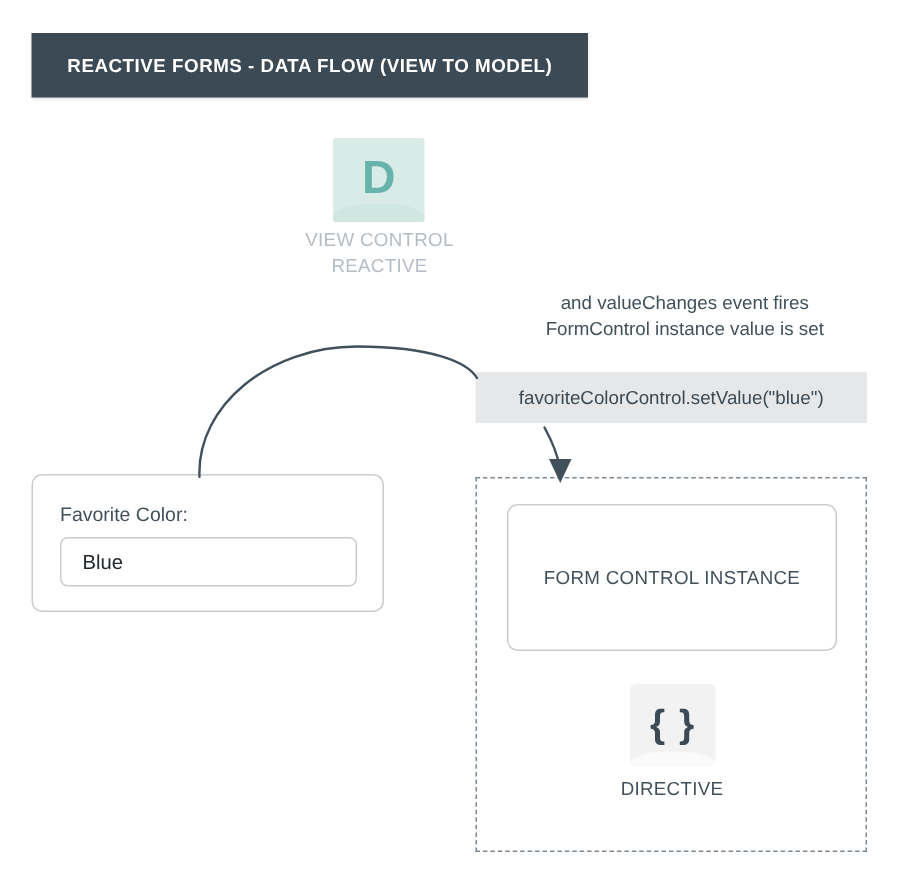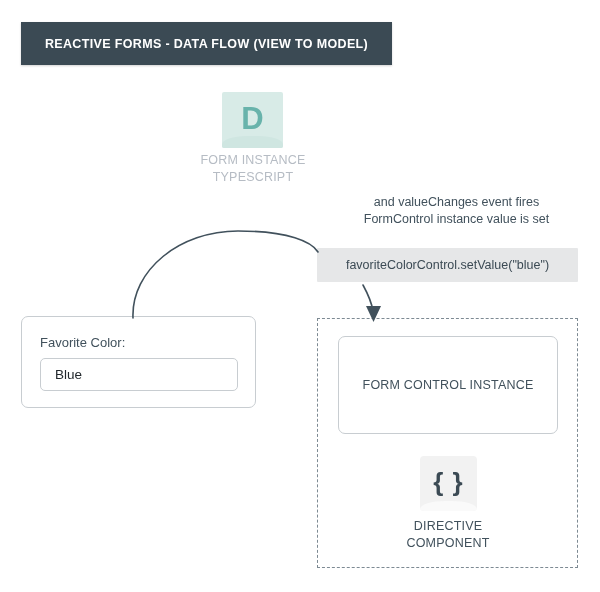--- a/index.html
+++ b/index.html
@@ -253,22 +253,22 @@
 
   <div class="title-banner">
     <span class="title-text">REACTIVE FORMS - DATA FLOW (VIEW TO MODEL)</span>
   </div>
 
   <div class="directive-icon">
     <span class="sheen"></span>
     <span class="glyph">D</span>
   </div>
   <div class="directive-label">
-    <div>FORM INSTANCE</div>
-    <div>TYPESCRIPT</div>
+    <div>VIEW CONTROL</div>
+    <div>REACTIVE</div>
   </div>
 
 
   <div class="note note-setvalue">
     <div>and valueChanges event fires</div>
     <div>FormControl instance value is set</div>
   </div>
 
   <div class="code-chip">
     <span class="code-text">favoriteColorControl.setValue("blue")</span>
@@ -286,21 +286,20 @@
   <div class="instance-card">
     <span class="instance-text">FORM CONTROL INSTANCE</span>
   </div>
 
   <div class="ts-icon">
     <span class="sheen"></span>
     <span class="glyph">{ }</span>
   </div>
   <div class="ts-label">
     <div>DIRECTIVE</div>
-    <div>COMPONENT</div>
   </div>
 
   <svg class="arrows" viewBox="0 0 600 592" width="600" height="592">
 
     <path d="M 133 318 C 131 270, 180 231, 238 231 C 289 231, 312 242, 318 252" fill="none" stroke="#41515c" stroke-width="1.6" stroke-linecap="round"></path>
 
     <path d="M 363 285 C 369 296, 372 305, 373 311" fill="none" stroke="#41515c" stroke-width="1.6" stroke-linecap="round"></path>
     <polygon points="366,306 381,306 373.5,322" fill="#41515c"></polygon>
   </svg>
 

